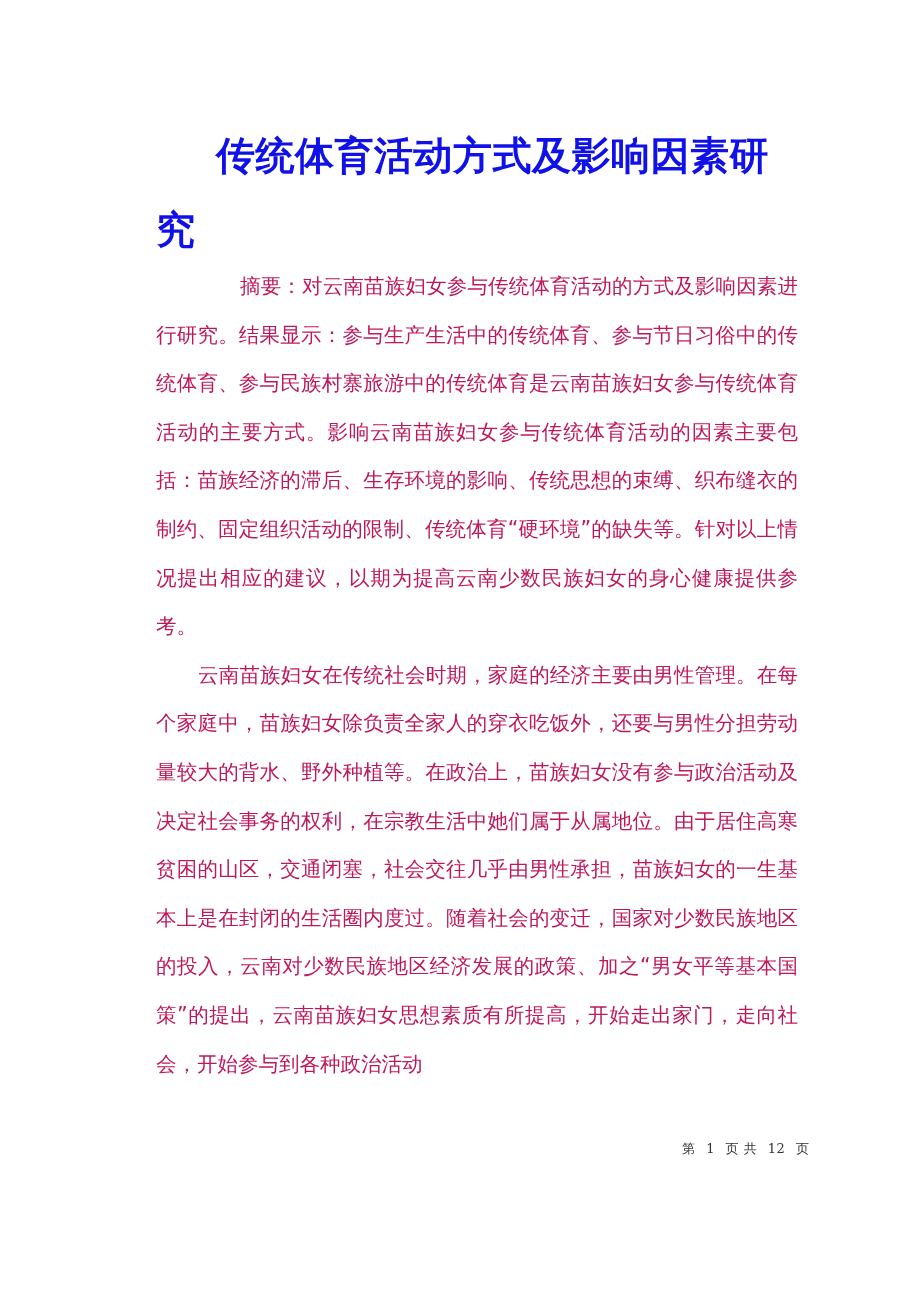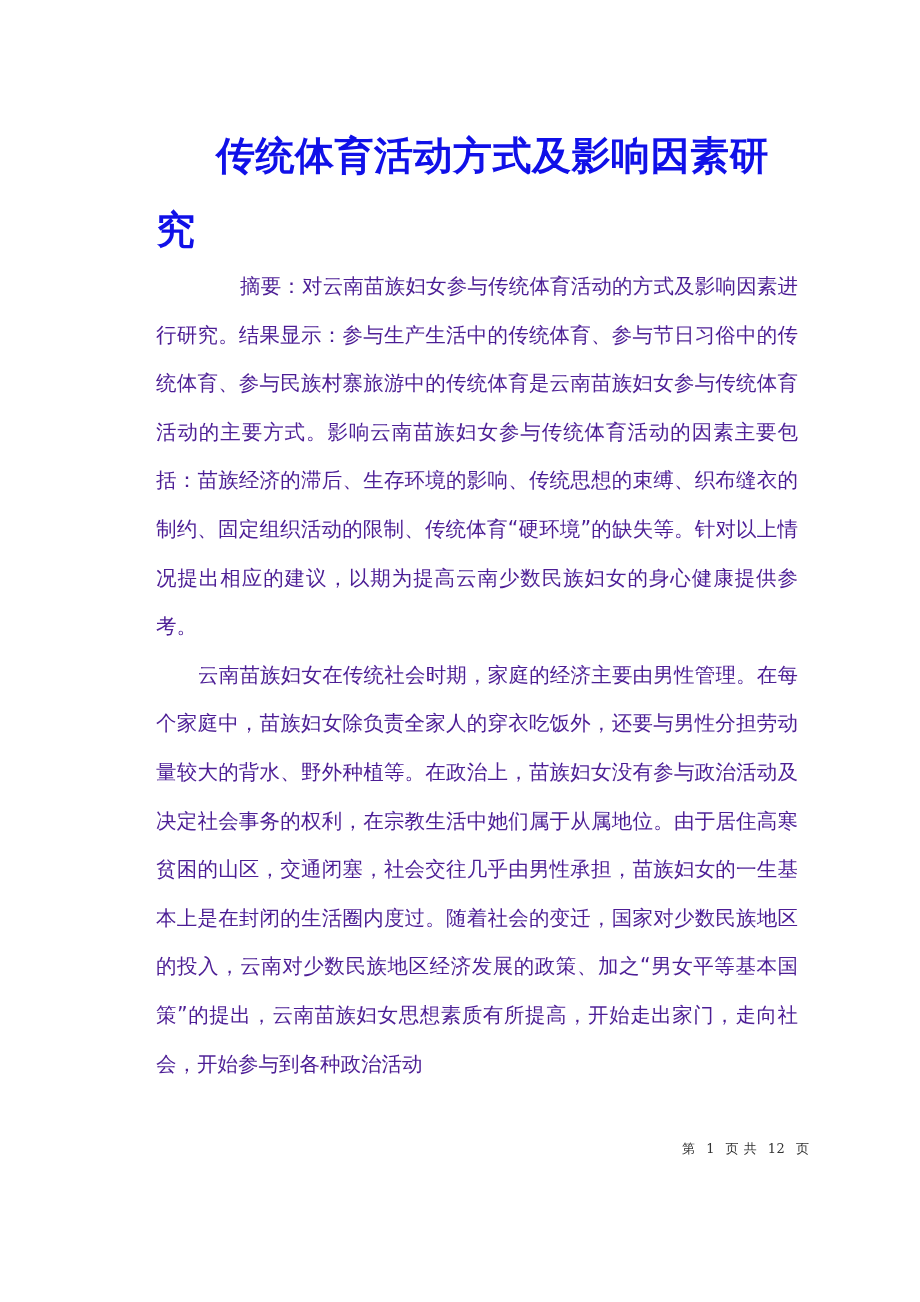--- a/index.html
+++ b/index.html
@@ -8,21 +8,21 @@
   .title {
     position: absolute; left: 140px; top: 118px; width: 640px;
     font-family: "DejaVu Serif", "Liberation Serif", serif;
     font-weight: bold; font-size: 39px; line-height: 74px;
     color: #1010e8; text-indent: 60px; letter-spacing: 0.5px;
     word-break: break-all;
   }
   .body {
     position: absolute; left: 140px; top: 262px; width: 642px;
     font-family: "DejaVu Sans", "Liberation Sans", sans-serif;
-    font-size: 20.5px; line-height: 48.6px; color: #4c1d95;
+    font-size: 20.5px; line-height: 48.6px; color: #be185d;
     word-break: break-all; text-align: justify;
   }
   .body p { margin: 0; }
   .abstract { text-indent: 84px; }
   .keywords { text-indent: 42px; }
   .para { text-indent: 42px; }
   .footer {
     position: absolute; left: 666px; top: 1140px;
     font-family: "DejaVu Serif", "Liberation Serif", serif;
     font-size: 13px; color: #333; letter-spacing: 0.5px; text-align: right;

